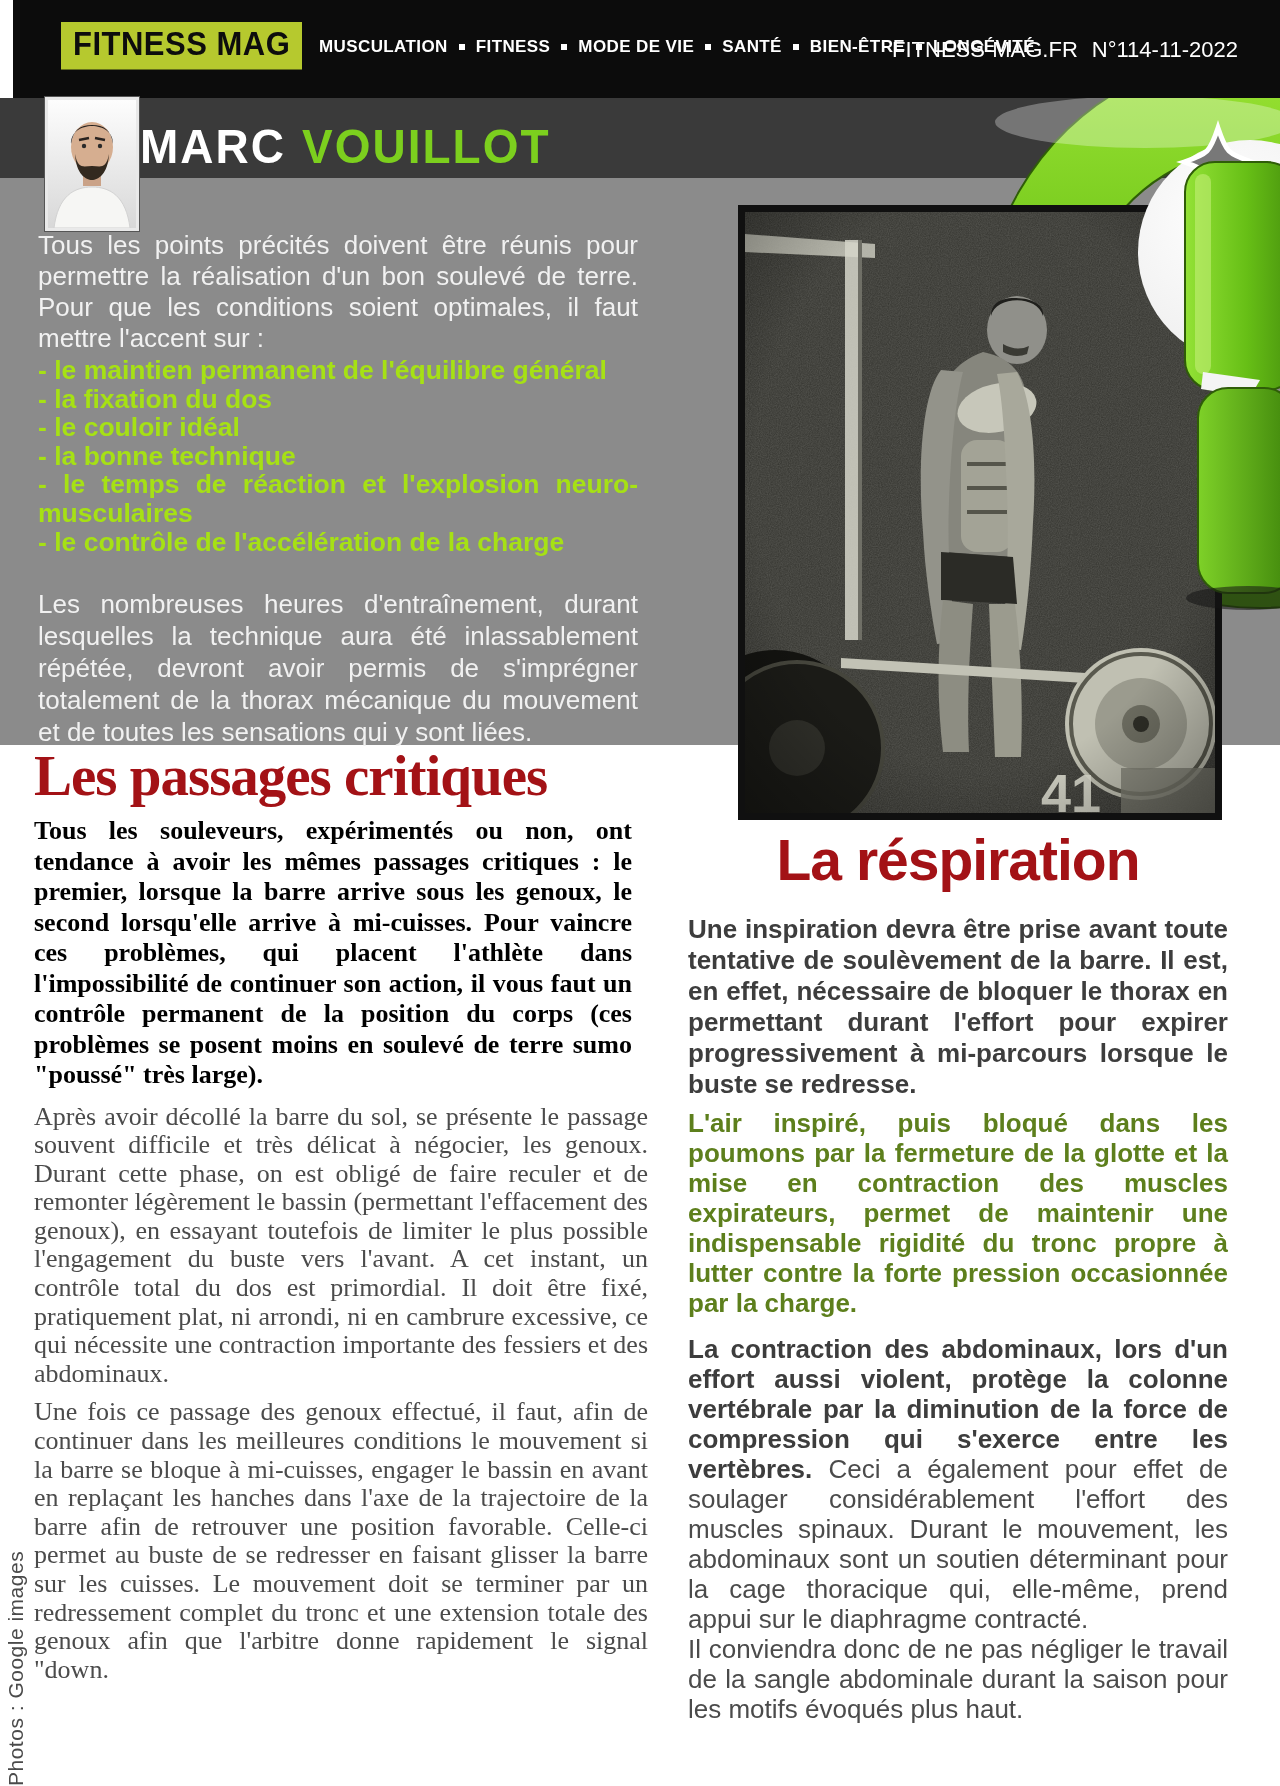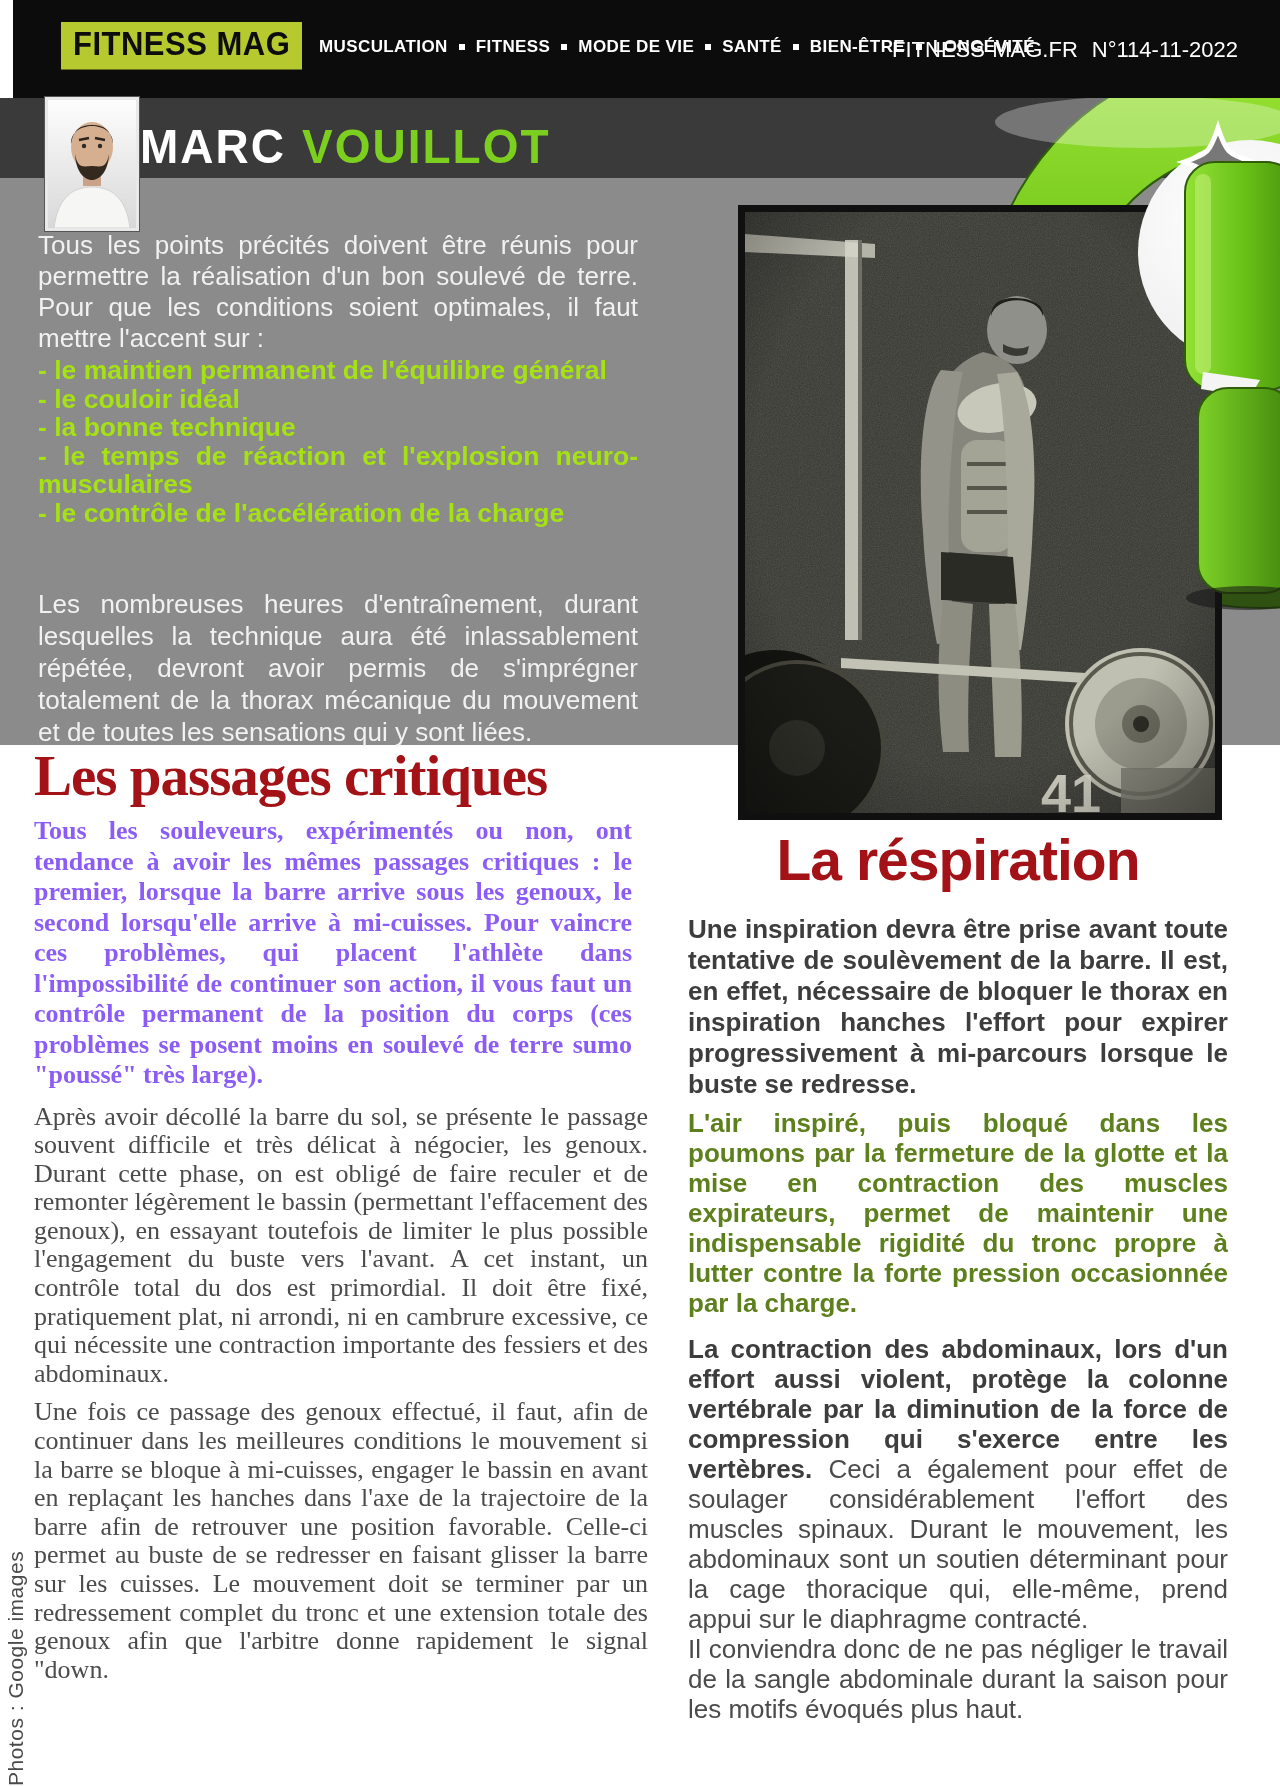--- a/index.html
+++ b/index.html
@@ -47,21 +47,21 @@
   
   .ornament-back{position:absolute;left:935px;top:82px;width:345px;height:540px;z-index:5;}
   .ornament-front{position:absolute;left:1098px;top:100px;width:182px;height:510px;z-index:10;}
 
   
   .colL{position:absolute;left:34px;top:746px;width:614px;z-index:6;font-family:Liberation Serif, serif;}
   .colR{position:absolute;left:688px;top:830px;width:540px;z-index:6;}
   .red-heading{font-size:57px;font-weight:800;color:#a31216;letter-spacing:-1px;margin:0 0 10px 0;
                line-height:60px;white-space:nowrap;}
   .colR .red-heading{text-align:center;margin-bottom:24px;white-space:normal;}
-  .colL .pbold{font-weight:700;color:#8b5cf6;font-size:26px;line-height:30.5px;text-align:justify;margin:0 16px 12px 0;}
+  .colL .pbold{font-weight:700;color:#000000;font-size:26px;line-height:30.5px;text-align:justify;margin:0 16px 12px 0;}
   .colL .pnorm{color:#4b4b4b;font-size:26px;line-height:28.6px;text-align:justify;margin:0 0 10px 0;}
   .colR .pbold{font-weight:700;color:#3d3d3d;font-size:26px;line-height:31px;text-align:justify;margin:0 0 8px 0;}
   .colR .polive{font-weight:700;color:#5d7f1c;font-size:26px;line-height:30px;text-align:justify;margin:0 0 16px 0;}
   .colR .pmix{color:#4b4b4b;font-size:26px;line-height:30px;text-align:justify;margin:0;}
   .colR .pmix .lead{font-weight:700;color:#3d3d3d;}
   .colR .pnorm2{color:#4b4b4b;font-size:26px;line-height:30px;text-align:justify;margin:0;}
 
   
   .credit{position:absolute;left:4px;top:1438px;height:348px;writing-mode:vertical-rl;
           transform:rotate(180deg);color:#4a4a4a;font-size:21px;letter-spacing:.5px;z-index:6;white-space:nowrap;}
@@ -202,37 +202,38 @@
       <path d="M31,40 l10,-2 M47,38 l10,2" stroke="#2a2320" stroke-width="2.5" fill="none"></path>
     </svg>
   </div>
   <div class="author-title">
     <span class="first">MARC</span><span class="last">VOUILLOT</span>
   </div>
 
   <div class="intro-p1">Tous les points précités doivent être réunis pour permettre la réalisation d'un bon soulevé de terre. Pour que les conditions soient optimales, il faut mettre l'accent sur :</div>
   <div class="intro-list">
     <div>- le maintien permanent de l'équilibre général</div>
+    <div>- la fixation du dos</div>
     <div>- le couloir idéal</div>
     <div>- la bonne technique</div>
     <div>- le temps de réaction et l'explosion neuro-musculaires</div>
     <div>- le contrôle de l'accélération de la charge</div>
   </div>
   <div class="intro-p2">Les nombreuses heures d'entraînement, durant lesquelles la technique aura été inlassablement répétée, devront avoir permis de s'imprégner totalement de la thorax mécanique du mouvement et de toutes les sensations qui y sont liées.</div>
 
   <div class="colL">
     <h1 class="red-heading">Les passages critiques</h1>
     <p class="pbold">Tous les souleveurs, expérimentés ou non, ont tendance à avoir les mêmes passages critiques : le premier, lorsque la barre arrive sous les genoux, le second lorsqu'elle arrive à mi-cuisses. Pour vaincre ces problèmes, qui placent l'athlète dans l'impossibilité de continuer son action, il vous faut un contrôle permanent de la position du corps (ces problèmes se posent moins en soulevé de terre sumo "poussé" très large).</p>
     <p class="pnorm">Après avoir décollé la barre du sol, se présente le passage souvent difficile et très délicat à négocier, les genoux. Durant cette phase, on est obligé de faire reculer et de remonter légèrement le bassin (permettant l'effacement des genoux), en essayant toutefois de limiter le plus possible l'engagement du buste vers l'avant. A cet instant, un contrôle total du dos est primordial. Il doit être fixé, pratiquement plat, ni arrondi, ni en cambrure excessive, ce qui nécessite une contraction importante des fessiers et des abdominaux.</p>
     <p class="pnorm">Une fois ce passage des genoux effectué, il faut, afin de continuer dans les meilleures conditions le mouvement si la barre se bloque à mi-cuisses, engager le bassin en avant en replaçant les hanches dans l'axe de la trajectoire de la barre afin de retrouver une position favorable. Celle-ci permet au buste de se redresser en faisant glisser la barre sur les cuisses. Le mouvement doit se terminer par un redressement complet du tronc et une extension totale des genoux afin que l'arbitre donne rapidement le signal "down.</p>
   </div>
 
   <div class="colR">
     <h1 class="red-heading">La réspiration</h1>
-    <p class="pbold">Une inspiration devra être prise avant toute tentative de soulèvement de la barre. Il est, en effet, nécessaire de bloquer le thorax en inspiration hanches l'effort pour expirer progressivement à mi-parcours lorsque le buste se redresse.</p>
+    <p class="pbold">Une inspiration devra être prise avant toute tentative de soulèvement de la barre. Il est, en effet, nécessaire de bloquer le thorax en permettant durant l'effort pour expirer progressivement à mi-parcours lorsque le buste se redresse.</p>
     <p class="polive">L'air inspiré, puis bloqué dans les poumons par la fermeture de la glotte et la mise en contraction des muscles expirateurs, permet de maintenir une indispensable rigidité du tronc propre à lutter contre la forte pression occasionnée par la charge.</p>
     <p class="pmix"><span class="lead">La contraction des abdominaux, lors d'un effort aussi violent, protège la colonne vertébrale par la diminution de la force de compression qui s'exerce entre les vertèbres.</span><span> Ceci a également pour effet de soulager considérablement l'effort des muscles spinaux. Durant le mouvement, les abdominaux sont un soutien déterminant pour la cage thoracique qui, elle-même, prend appui sur le diaphragme contracté.</span></p>
     <p class="pnorm2">Il conviendra donc de ne pas négliger le travail de la sangle abdominale durant la saison pour les motifs évoqués plus haut.</p>
   </div>
 
   <div class="credit">Photos :  Google images</div>
 
 </div>
 
 </body></html>

